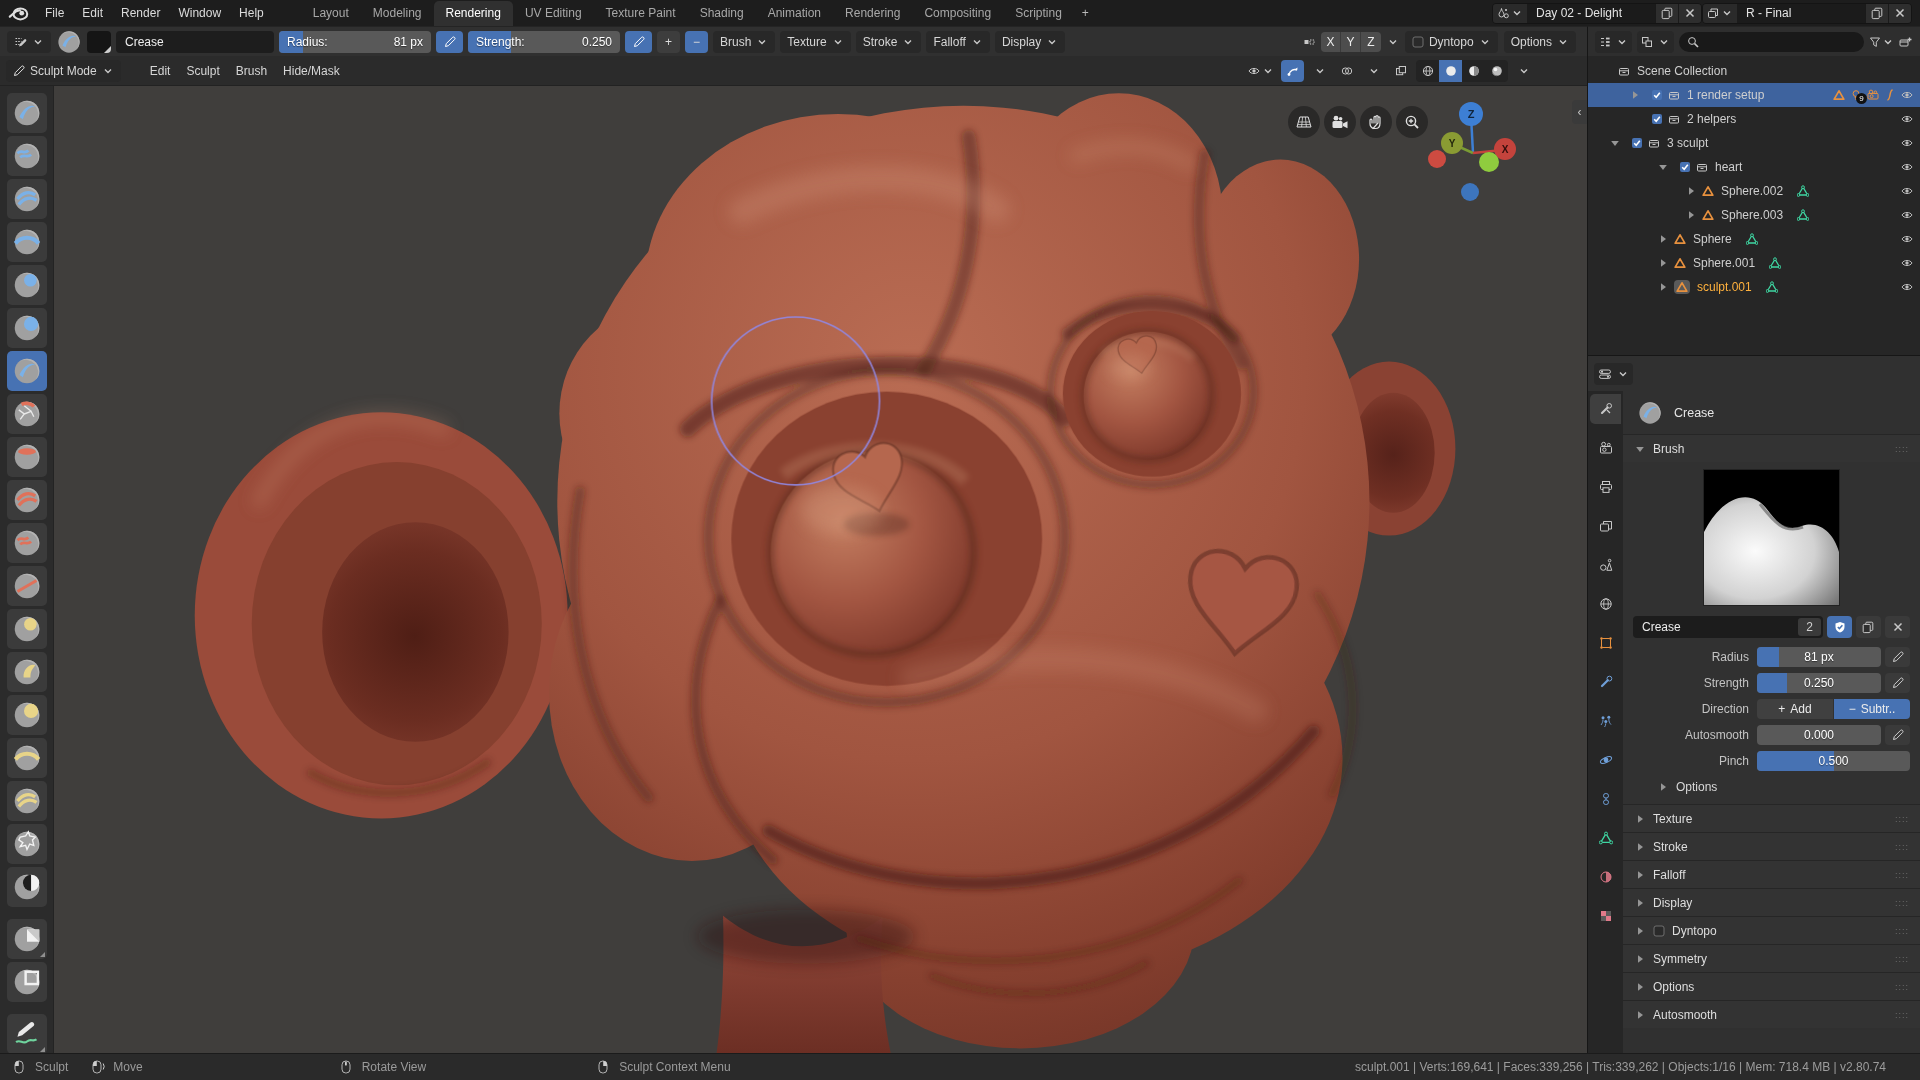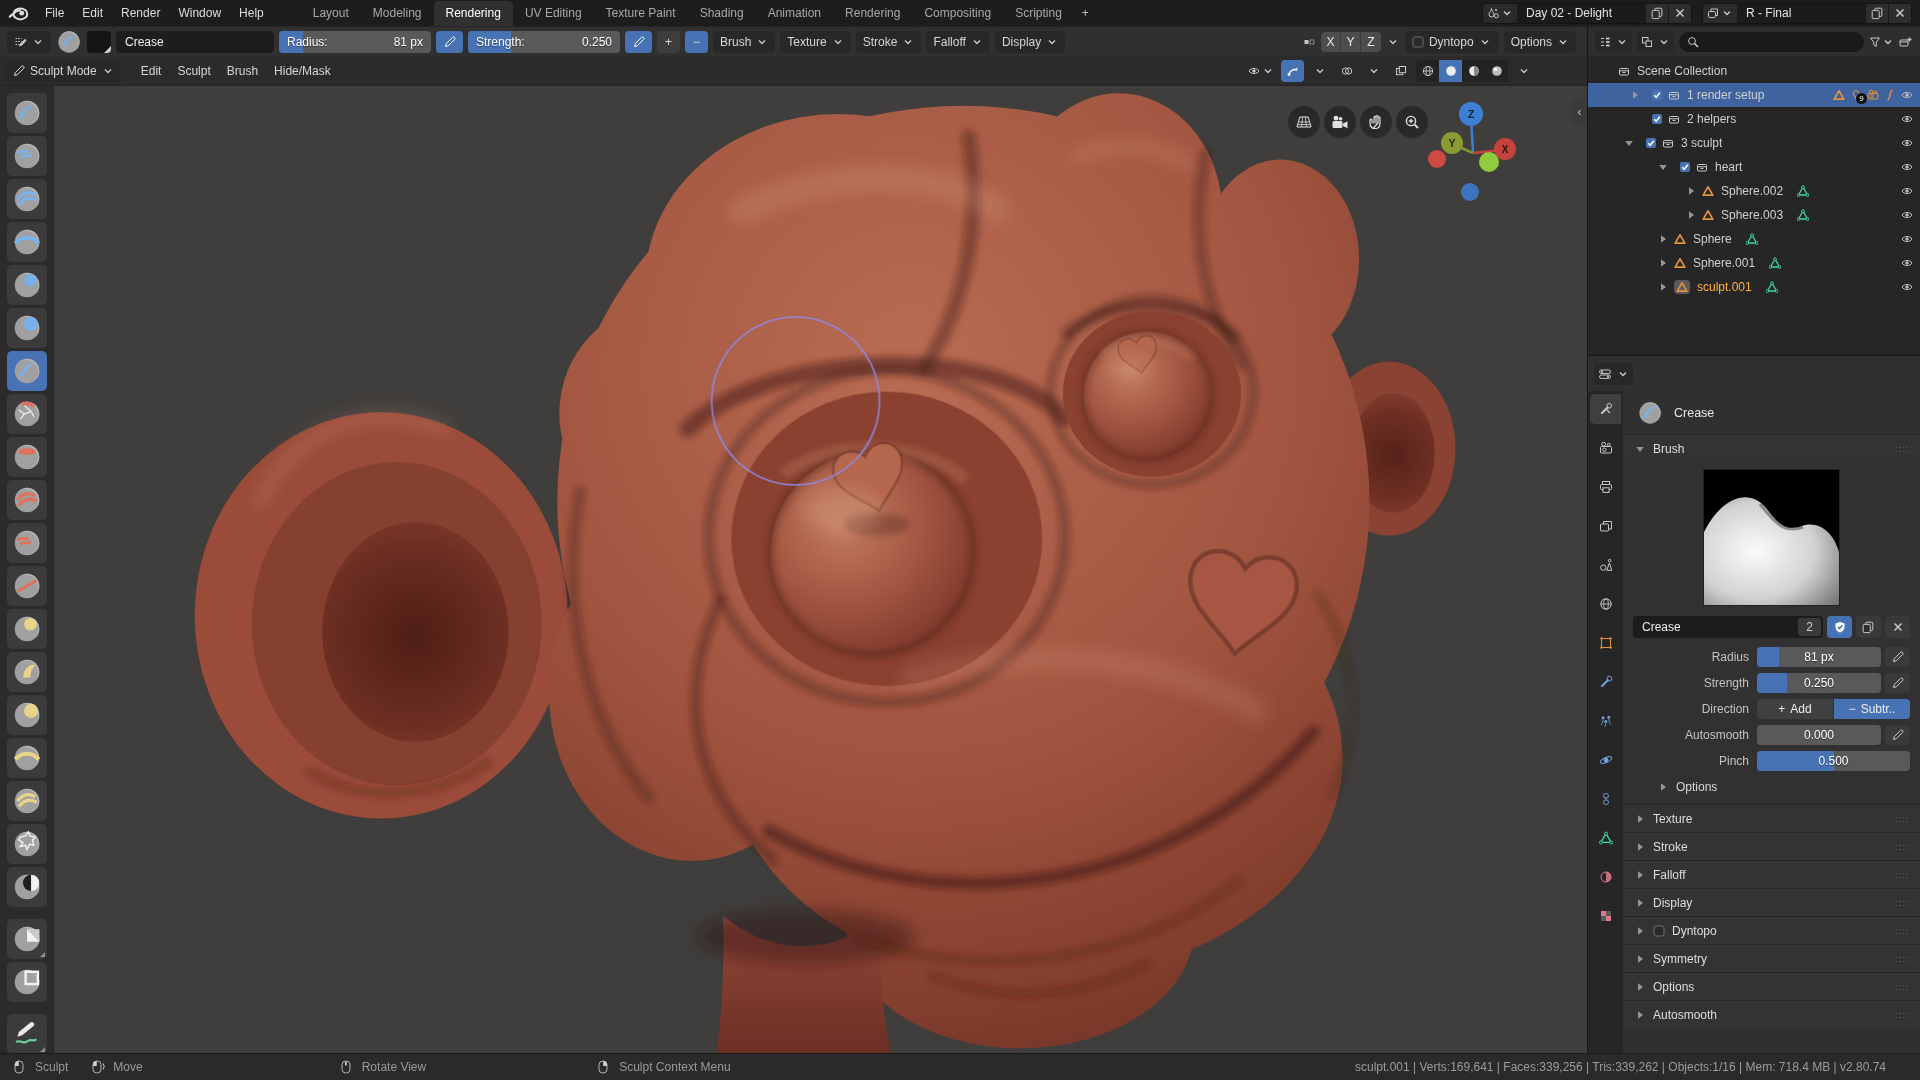--- a/index.html
+++ b/index.html
@@ -7,21 +7,21 @@
   body{background:#1d1d1d;font-family:"Liberation Sans","DejaVu Sans",sans-serif;font-size:12px;color:#d4d4d4}
   .c{display:flex;align-items:center;justify-content:center}
   
   .menubar{height:26px;display:flex;align-items:center;background:#1d1d1d;padding:0 8px}
   .logo{width:22px;height:18px;margin-right:6px}
   .menu-item{padding:3px 9px;border-radius:3px;color:#dcdcdc}
   .wstabs{display:flex;align-items:flex-end;height:26px;margin-left:28px}
   .wstab{padding:5px 12px 6px;border-radius:5px 5px 0 0;color:#a8a8a8;white-space:nowrap}
   .wstab.active{background:#303030;color:#fff}
   .wstab.plus{color:#bbb;padding:5px 8px 6px}
-  .mb-right{margin-left:auto;display:flex;gap:10px;align-items:center}
+  .mb-right{margin-left:auto;display:flex;align-items:center}
   .idwidget{display:flex;height:21px;border-radius:4px;overflow:hidden;border:1px solid #141414}
   .idwidget .icon-dd{background:#2a2a2a;display:flex;align-items:center;padding:0 4px;gap:2px}
   .idwidget .txt{background:#1b1b1b;display:flex;align-items:center;padding:0 9px;min-width:128px;color:#e3e3e3}
   .idwidget .sq{background:#2e2e2e;width:23px;display:flex;align-items:center;justify-content:center;border-left:1px solid #1a1a1a}
   
   .row2{display:flex;height:30px}
   .toolsrow{flex:1;background:#303030;display:flex;align-items:center;padding:0 7px;gap:5px;border-top:1px solid #242424}
   .btn,.dd{background:#282828;height:22px;border-radius:4px;display:flex;align-items:center;padding:0 7px;gap:5px;color:#d6d6d6;white-space:nowrap}
   .texslot{width:24px;height:22px;background:#151515;border-radius:4px;display:flex;align-items:flex-end;justify-content:flex-end;overflow:hidden}
   .namefield-top{width:158px;height:22px;background:#1d1d1d;border-radius:4px;display:flex;align-items:center;padding:0 9px;color:#efefef}
@@ -33,21 +33,21 @@
   .sqbtn.on{background:#4772b3}
   .tr-right{margin-left:auto;display:flex;align-items:center;gap:6px;padding-right:4px}
   .xyz{display:flex;border-radius:4px;overflow:hidden}
   .xyz div{width:20px;height:20px;background:#4d4d4d;border-right:1px solid #3b3b3b;display:flex;align-items:center;justify-content:center;color:#ececec}
   .xyz div:last-child{border-right:none}
   .outheader{width:333px;background:#2e2e2e;display:flex;align-items:center;gap:5px;padding:0 7px;border-top:1px solid #242424;border-left:1px solid #161616}
   .search{flex:1;height:20px;background:#191919;border-radius:10px;display:flex;align-items:center;gap:6px;padding:0 8px}
   
   .workarea{display:flex;height:997px}
   .viewport{position:relative;flex:1;background:#403e3c;overflow:hidden}
-  .vph{position:absolute;top:0;left:0;right:0;height:30px;background:#2b2b2b;display:flex;align-items:center;padding:0 6px;gap:12px;border-bottom:1px solid #222;z-index:5}
+  .vph{position:absolute;top:0;left:0;right:0;height:30px;background:#2b2b2b;display:flex;align-items:center;padding:0 6px;gap:21px;border-bottom:1px solid #222;z-index:5}
   .vpmenu{padding:3px 8px;color:#d6d6d6}
   .vph-right{margin-left:auto;display:flex;align-items:center;gap:4px;padding-right:46px}
   .hbtn{height:22px;min-width:23px;border-radius:4px;display:flex;align-items:center;justify-content:center;gap:2px;padding:0 3px}
   .hbtn.blue{background:#4772b3}
   .shadegrp{display:flex;background:#232323;border-radius:4px;overflow:hidden}
   .shadegrp .hbtn{border-radius:0}
   .shadegrp .hbtn.sel{background:#4772b3}
   .brushbar{position:absolute;left:0;top:30px;bottom:0;width:54px;background:#2b2b2b;border-right:1px solid #232323;display:flex;flex-direction:column;align-items:center;padding-top:7px;gap:3px;z-index:4}
   .brushbtn{width:40px;height:40px;border-radius:5px;background:#3b3b3b;display:flex;align-items:center;justify-content:center;position:relative;flex:none}
   .brushbtn.active{background:#4772b3}
@@ -983,21 +983,21 @@
     <span class="lbl">2 helpers</span>
     <span class="right">
             <span style="display:flex">
               <svg width="12" height="12" viewBox="0 0 12 12" style="display:block">
                 <path d="M1 6C3 2.6 9 2.6 11 6C9 9.4 3 9.4 1 6Z" stroke="#bdbdbd" fill="none"></path>
                 <circle cx="6" cy="6" r="1.7" fill="#bdbdbd"></circle>
               </svg>
             </span>
           </span>
         </div>
-        <div class="trow" style="padding-left:30px">
+        <div class="trow" style="padding-left:16px">
     <span class="slot">
             <svg width="12" height="12" viewBox="0 0 12 12" style="display:block">
               <path d="M2.2 4 6 9 9.8 4Z" fill="#969696"></path>
             </svg>
           </span>
           <span class="slot">
             <svg width="12" height="12" viewBox="0 0 12 12" style="display:block">
               <rect x="1" y="1" width="10" height="10" rx="2" fill="#4772b3"></rect>
               <path d="M3.2 6.2 5.2 8.2 8.8 3.8" stroke="#fff" stroke-width="1.6" fill="none"></path>
             </svg>

